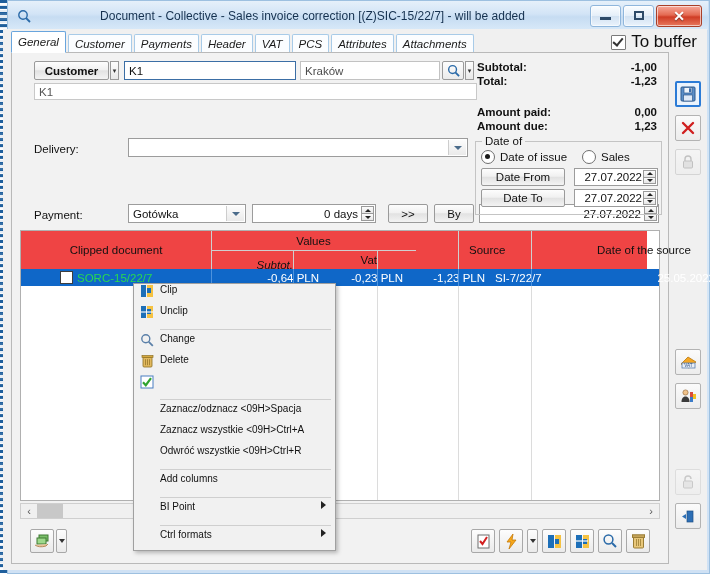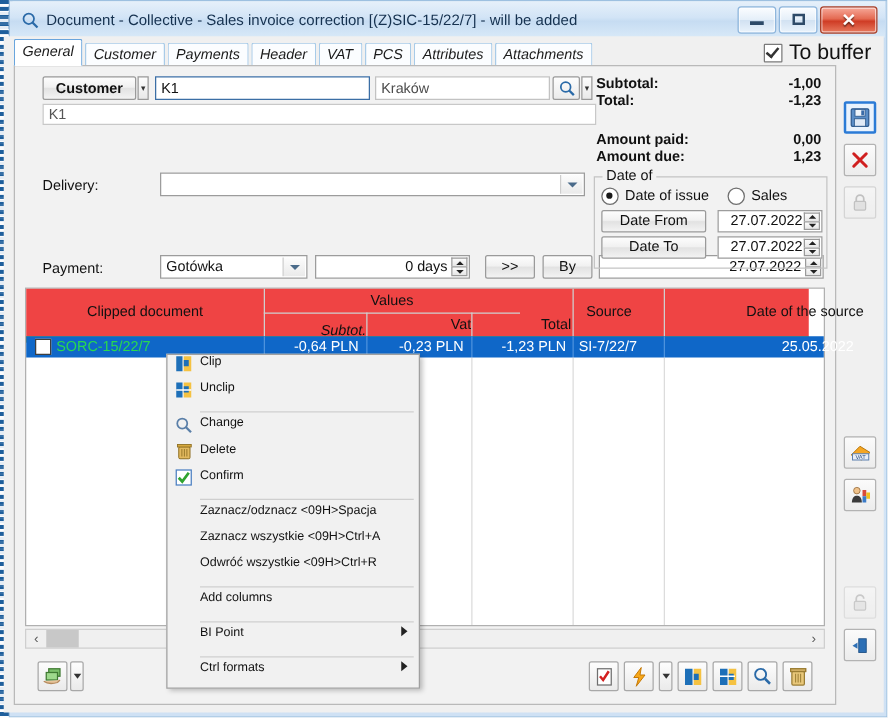--- a/index.html
+++ b/index.html
@@ -27,21 +27,21 @@
     position:absolute; left:7px; top:0; width:703px; height:574px;
     background: linear-gradient(to bottom,#c8ddf2 0%, #d6e7f7 40%, #cfe1f4 100%);
     border:1px solid #9dc0e0;
     box-sizing:border-box;
   }
 
   
   .titlebar {
     position: absolute; left: 0; top: 0; right: 0; height: 29px;
     background: linear-gradient(to bottom,#e6f0fa 0%, #d2e4f6 45%, #c6dcf2 55%, #d8e9f8 100%);
-    display: flex; align-items: center;
+    display: flex; align-items: center; text-align: center;
   }
   .title-icon { margin-left: 9px; margin-right: 6px; width: 14px; height: 14px; position: relative; }
   .title-text {
     font-size: 12px; color: #15314f; white-space: nowrap;
     flex: 1 1 auto; overflow: hidden;
   }
   .win-btns { display: flex; margin-right: 6px; }
   .win-btn {
     width: 29px; height: 20px; margin-left: 2px;
     border: 1px solid #8fb6dc; border-radius: 3px;
@@ -189,21 +189,21 @@
   }
   .gh {
     position: absolute; font-size: 11.5px; color: #111;
     display: flex; align-items: center;
   }
   .gh-sep { position: absolute; top: 0; bottom: 0; width: 1px; background: #cfcfcf; }
   .grid-row {
     position: absolute; left: 0; right: 0; height: 17px;
     background: #0f67c8; color: #fff; font-size: 11.5px;
   }
-  .cell { position: absolute; top: 0; height: 17px; display: flex; align-items: center; }
+  .cell { position: absolute; top: 0; height: 17px; display: flex; align-items: center; margin-left: 32px; }
   .cell.right { justify-content: flex-end; }
   .rowcb {
     width: 11px; height: 11px; background: #fff; border: 1px solid #3e3e3e;
   }
   .rowsep { position: absolute; top: 0; bottom: 0; width: 1px; background: #4d92dd; }
   .gridline { position:absolute; width:1px; background:#dcdcdc; }
 
   
   .hscroll {
     position: absolute; height: 16px; background: #f0f0f0; border: 1px solid #cfcfcf;
@@ -397,21 +397,20 @@
               </span>
           </div>
         </div>
 
         <div class="grid" style="left:8px;top:177px;right:8px;bottom:62px;">
           <div class="grid-head">
             <span class="gh" style="left:0;top:0;width:190px;height:38px;justify-content:center;">Clipped document</span>
             <span class="gh" style="left:190px;top:0;width:205px;height:19px;justify-content:center;">Values</span>
             <span class="gh" style="left:190px;top:19px;width:82px;height:29px;justify-content:flex-end;padding-right:6px;font-style:italic;">Subtot.</span>
             <span class="gh" style="left:272px;top:19px;width:84px;height:19px;justify-content:flex-end;padding-right:6px;">Vat</span>
-            <span class="gh" style="left:356px;top:19px;width:80px;height:19px;justify-content:flex-end;padding-right:6px;">Total</span>
             <span class="gh" style="left:442px;top:0;width:120px;height:38px;padding-left:6px;">Source</span>
             <span class="gh" style="left:510px;top:0;width:160px;height:38px;justify-content:flex-end;padding-right:8px;">Date of the source</span>
 
             <span class="gh-sep" style="left:190px;"></span>
             <span class="gh-sep" style="left:272px;top:19px;"></span>
             <span class="gh-sep" style="left:356px;top:19px;"></span>
             <span class="gh-sep" style="left:437px;"></span>
             <span class="gh-sep" style="left:510px;"></span>
             <span style="position:absolute;left:190px;top:19px;width:205px;height:1px;background:#cfcfcf;"></span>
           </div>
@@ -611,21 +610,20 @@
       <span class="ctx-label">Delete</span>
     </div>
 
     <div class="ctx-item">
       <span class="ctx-ico">
         <svg width="14" height="14" viewBox="0 0 14 14">
           <rect x="1" y="1" width="12" height="12" fill="#fff" stroke="#4a7fc1"></rect>
           <path d="M3 7.2 L5.8 10.2 L11 3.2" fill="none" stroke="#2fa32f" stroke-width="2.2"></path>
         </svg>
       </span>
-      <span class="ctx-label">Confirm</span>
     </div>
 
     <div class="ctx-sep"></div>
 
     <div class="ctx-item">
       <span class="ctx-ico"></span>
       <span class="ctx-label">Zaznacz/odznacz &lt;09H&gt;Spacja</span>
     </div>
     <div class="ctx-item">
       <span class="ctx-ico"></span>

